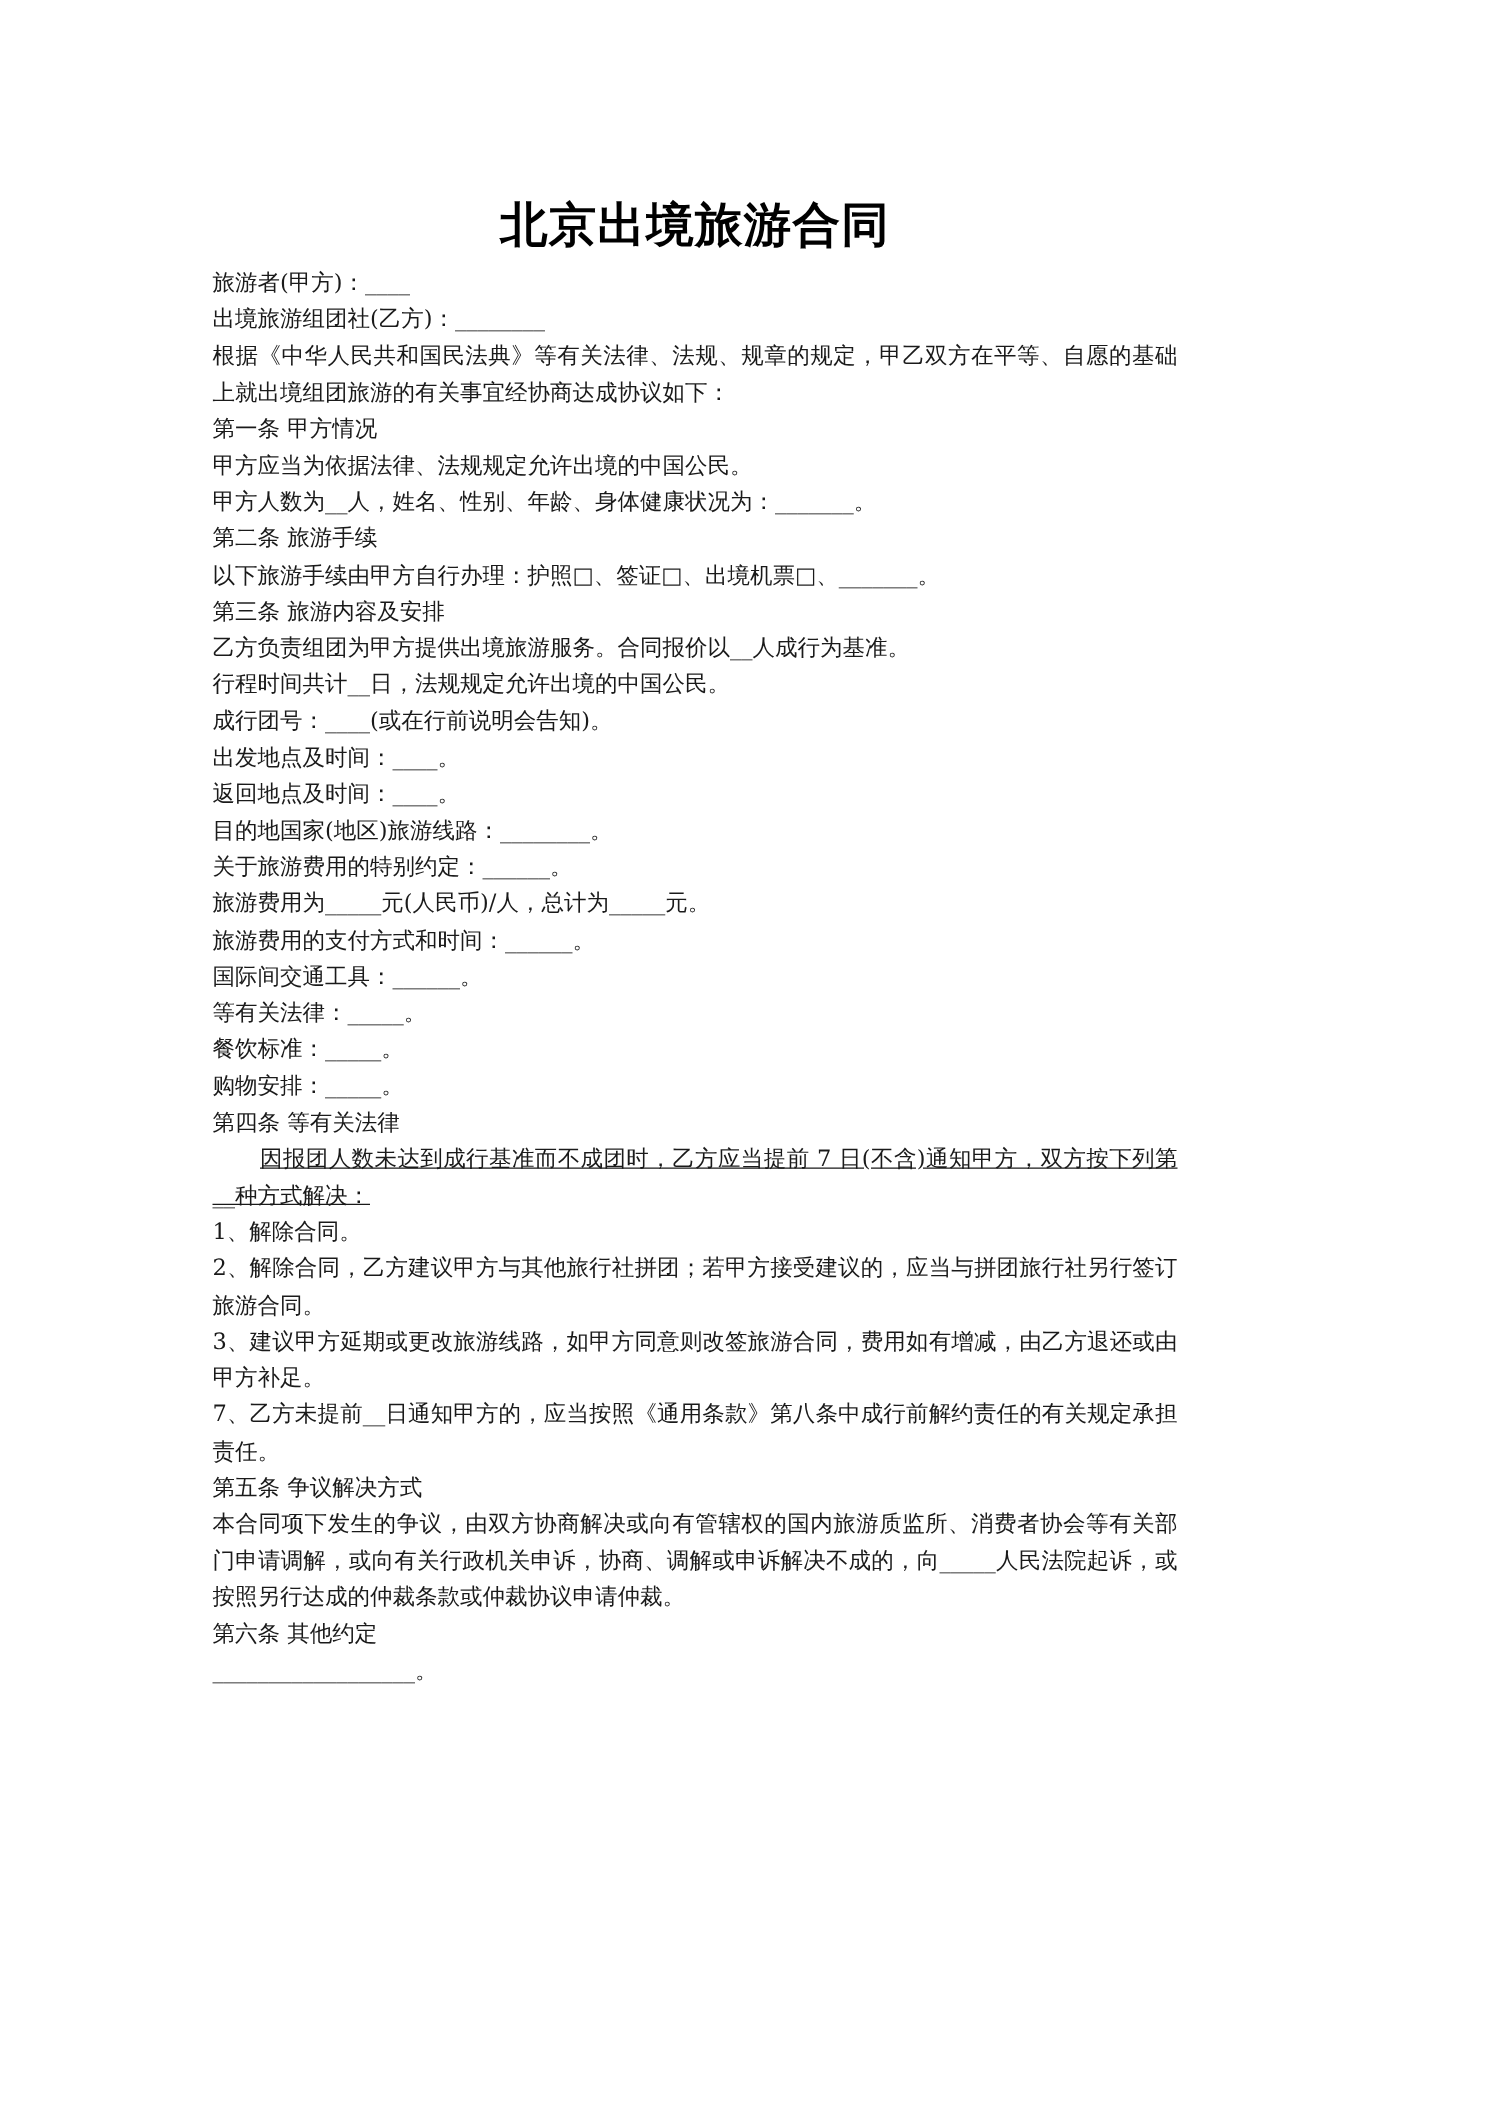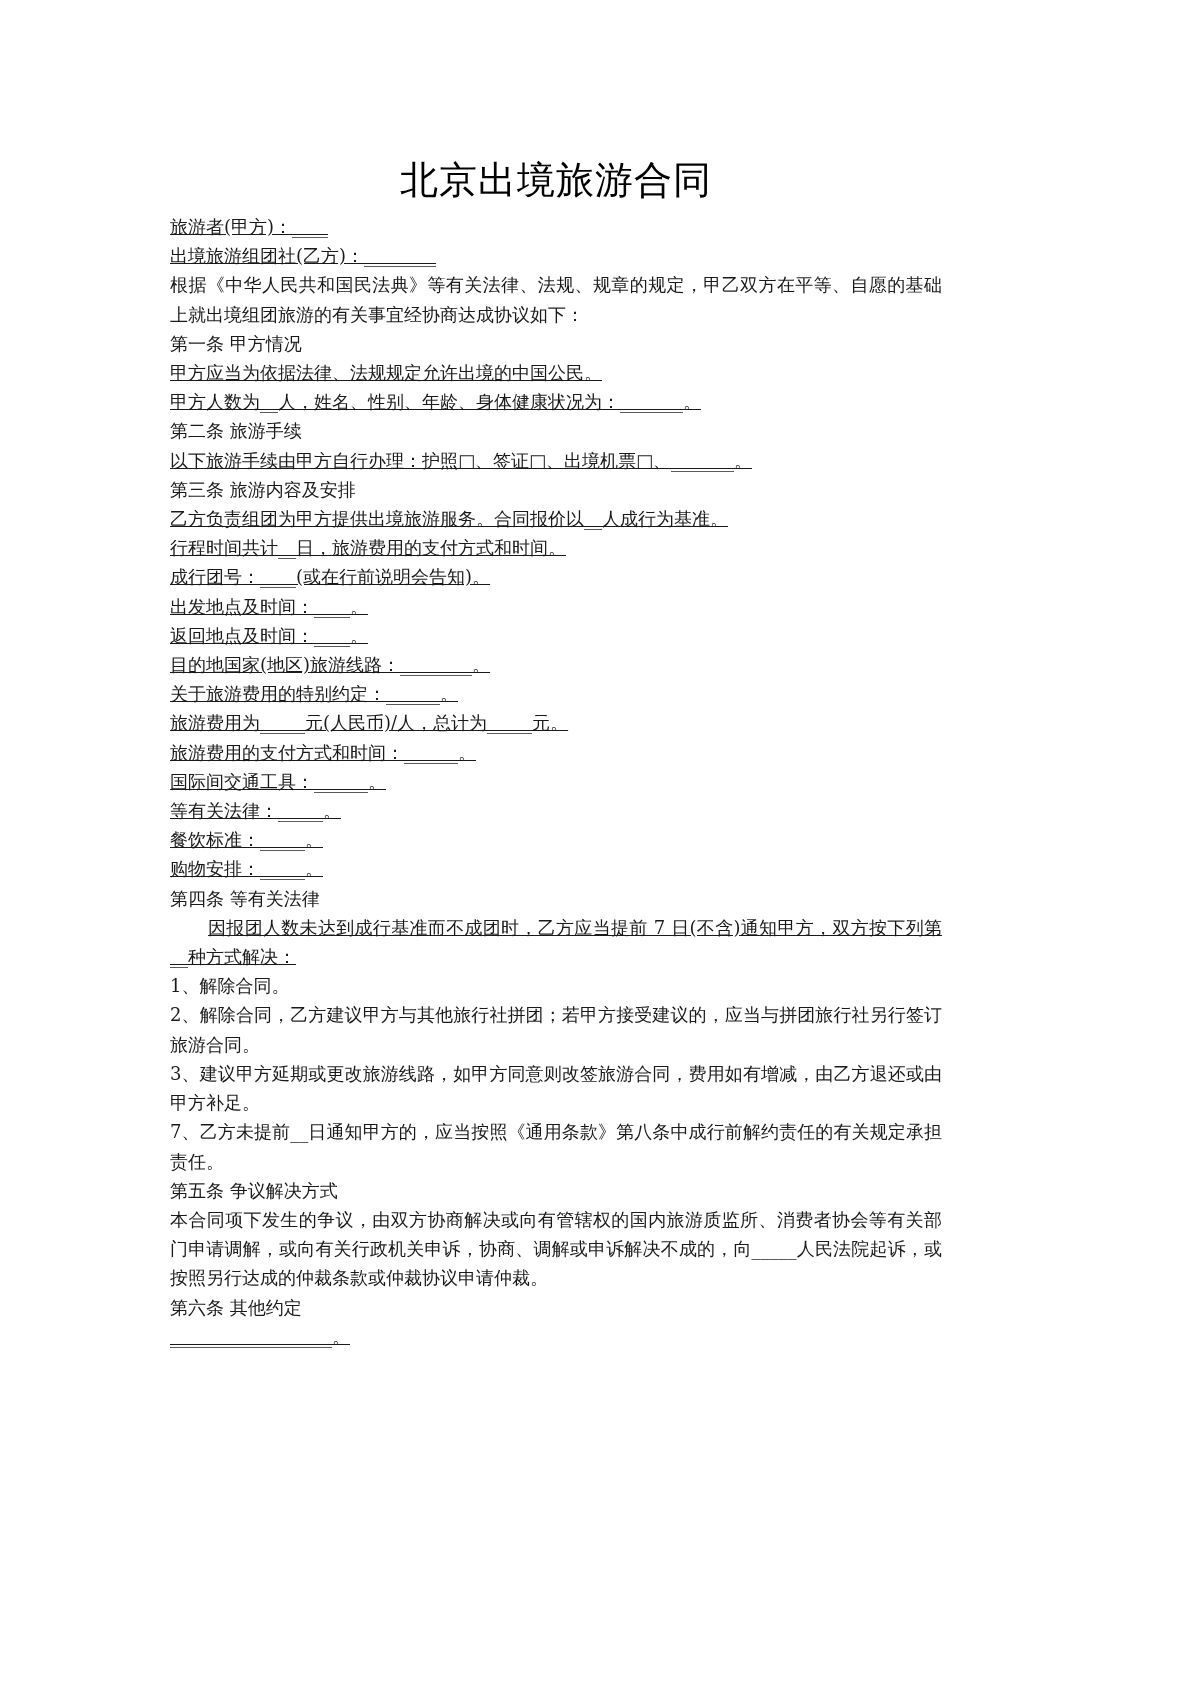--- a/index.html
+++ b/index.html
@@ -17,34 +17,33 @@
     }
     .page {
       position: absolute;
       left: 170px;
       top: 150px;
       width: 772px;
     }
     .title {
       text-align: center;
       font-family: "DejaVu Sans", "Liberation Sans", sans-serif;
-      font-weight: normal;
+      font-weight: bold;
       font-size: 38px;
       line-height: 60px;
       height: 60px;
       margin: 0 0 2px 0;
       color: #000;
       letter-spacing: 1px;
     }
     .line {
       font-size: 18px;
       line-height: 29.2px;
       white-space: nowrap;
       margin: 0;
-      text-decoration: underline;
     }
     .para {
       font-size: 18px;
       line-height: 29.2px;
       margin: 0;
       text-align: justify;
       text-align-last: left;
     }
     .indent {
       text-indent: 38px;
@@ -68,21 +67,21 @@
 
   <p class="heading">第一条 甲方情况</p>
   <p class="line">甲方应当为依据法律、法规规定允许出境的中国公民。</p>
   <p class="line">甲方人数为__人，姓名、性别、年龄、身体健康状况为：_______。</p>
 
   <p class="heading">第二条 旅游手续</p>
   <p class="line">以下旅游手续由甲方自行办理：护照□、签证□、出境机票□、_______。</p>
 
   <p class="heading">第三条 旅游内容及安排</p>
   <p class="line">乙方负责组团为甲方提供出境旅游服务。合同报价以__人成行为基准。</p>
-  <p class="line">行程时间共计__日，旅游费用的支付方式和时间。</p>
+  <p class="line">行程时间共计__日，法规规定允许出境的中国公民。</p>
   <p class="line">成行团号：____(或在行前说明会告知)。</p>
   <p class="line">出发地点及时间：____。</p>
   <p class="line">返回地点及时间：____。</p>
   <p class="line">目的地国家(地区)旅游线路：________。</p>
   <p class="line">关于旅游费用的特别约定：______。</p>
   <p class="line">旅游费用为_____元(人民币)/人，总计为_____元。</p>
   <p class="line">旅游费用的支付方式和时间：______。</p>
   <p class="line">国际间交通工具：______。</p>
   <p class="line">等有关法律：_____。</p>
   <p class="line">餐饮标准：_____。</p>

